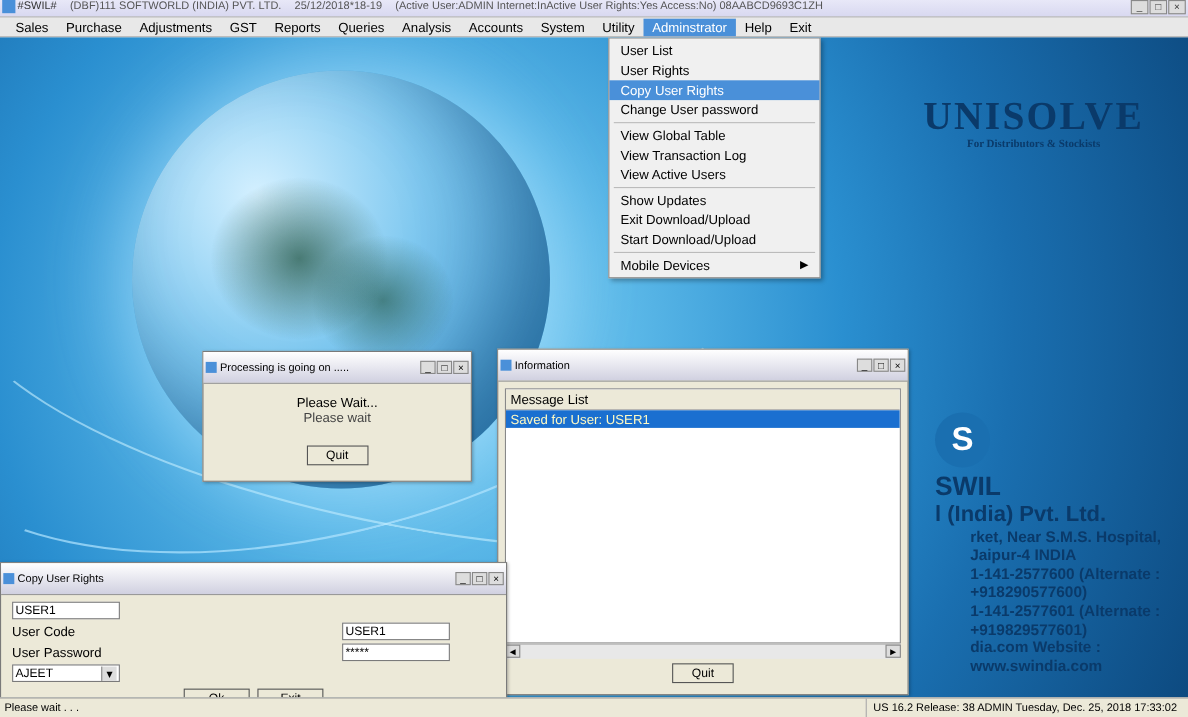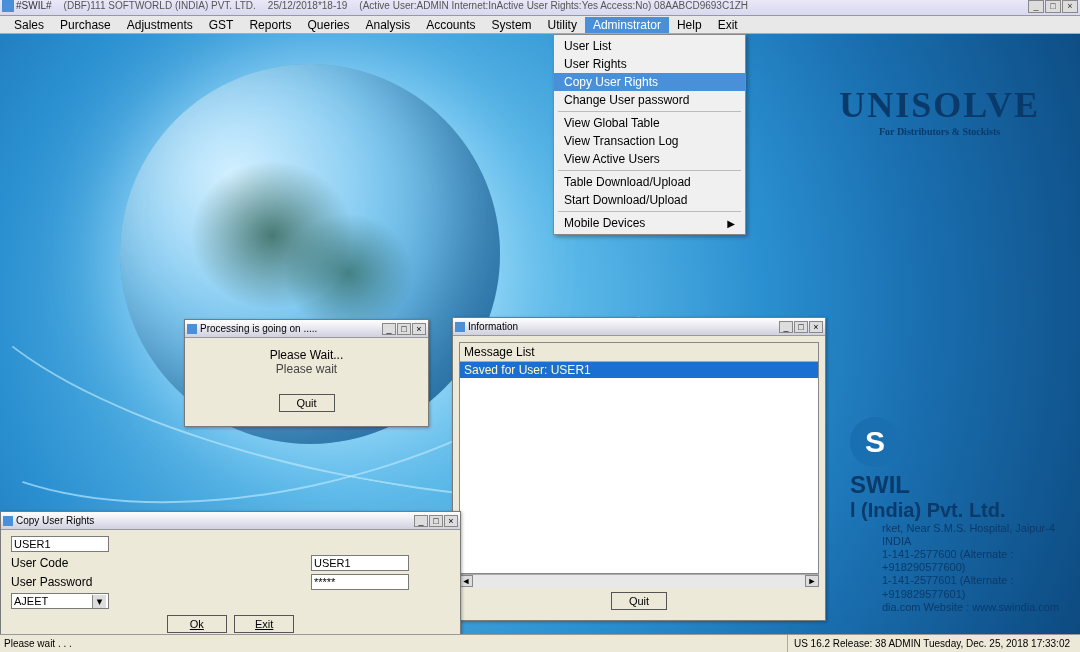--- a/index.html
+++ b/index.html
@@ -24,30 +24,30 @@
 .arc2 { left: -50px; top: 150px; width: 900px; height: 300px; transform: rotate(10deg); border-color: transparent transparent rgba(200,240,255,0.6) transparent; }
 
 .brand { position: absolute; right: 40px; top: 50px; text-align: center; }
 .brand-title { font-family: "Times New Roman", serif; font-size: 36px; font-weight: bold; color: #0a3a6a; letter-spacing: 2px; }
 .brand-sub { font-family: "Times New Roman", serif; font-size: 10px; color: #0a3a6a; font-weight: bold; }
 
 .company { position: absolute; right: 0px; bottom: 20px; width: 230px; color: #0a3a6a; font-family: "Times New Roman", serif; }
 .company .logo-s { width: 50px; height: 50px; border-radius: 50%; background: #1a6fb0; color:#fff; font-size:30px; font-weight:bold; text-align:center; line-height:50px; margin-bottom:4px; }
 .company .name1 { font-size: 24px; font-weight: bold; }
 .company .name2 { font-size: 20px; font-weight: bold; }
-.company .addr { font-size: 11px; font-weight: normal; line-height: 1.2; padding-left: 32px; }
+.company .addr { font-size: 14px; font-weight: bold; line-height: 1.2; padding-left: 32px; }
 
 .dropdown { position: absolute; left: 553px; top: 0; width: 193px; background: #f0f0f0; border: 1px solid #888; box-shadow: 2px 2px 4px rgba(0,0,0,0.3); font-size: 12px; padding: 2px 0; }
 .dropdown .dd-item { padding: 2px 10px; cursor: pointer; display:flex; justify-content: space-between; align-items:center; }
 .dropdown .dd-item.highlight { background: #4a90d9; color: #fff; }
 .dropdown .dd-sep { height: 1px; background: #bbb; margin: 2px 4px; }
 .dropdown .arrow-r { font-size: 10px; }
 
 .win { position: absolute; background: #ece9d8; border: 1px solid #7a7a7a; box-shadow: 1px 1px 3px rgba(0,0,0,0.3); }
-.win .win-titlebar { height: 18px; background: linear-gradient(#fff,#d0d0e0); display: flex; align-items: center; font-size: 10px; padding: 0 2px; border-bottom: 1px solid #999; }
+.win .win-titlebar { height: 29px; background: linear-gradient(#fff,#d0d0e0); display: flex; align-items: center; font-size: 10px; padding: 0 2px; border-bottom: 1px solid #999; }
 .win .win-titlebar .ico { width:10px; height:10px; background:#4a90d9; margin-right:3px; }
 .win .win-titlebar .sp { flex:1; }
 .win .win-titlebar .wb { width:14px; height:12px; background:#ddd; border:1px solid #888; font-size:9px; text-align:center; line-height:10px; margin-left:1px; cursor:pointer; }
 
 .win-processing { left: 184px; top: 285px; width: 245px; }
 .win-processing .body { padding: 10px; text-align: center; font-size: 12px; }
 .win-processing .body .line2 { color: #444; }
 .win-processing .quit-btn { margin: 18px auto 4px; width: 56px; height: 18px; border:1px solid #555; background:#ece9d8; font-size:11px; cursor:pointer; }
 
 .win-info { left: 452px; top: 283px; width: 374px; }
@@ -144,21 +144,24 @@
         <span>View Global Table</span>
       </div>
     <div class="dd-item">
         <span>View Transaction Log</span>
       </div>
     <div class="dd-item">
         <span>View Active Users</span>
       </div>
     <div class="dd-sep"></div>
     <div class="dd-item">
-        <span>Table Download/Upload</span>
+        <span>Show Updates</span>
+      </div>
+    <div class="dd-item">
+        <span>Exit Download/Upload</span>
       </div>
     <div class="dd-item">
         <span>Start Download/Upload</span>
       </div>
     <div class="dd-sep"></div>
     <div class="dd-item">
         <span>Mobile Devices</span>
         <span class="arrow-r">▶</span>
       </div>
   </div>

